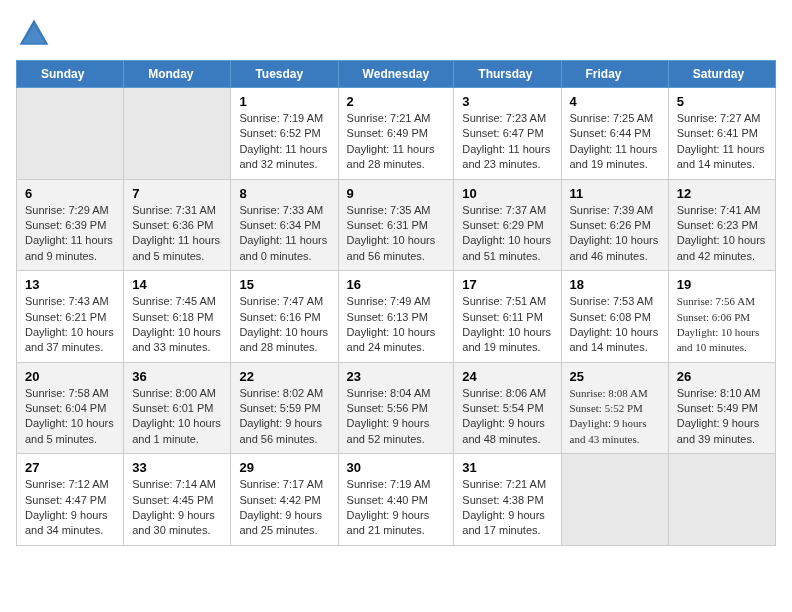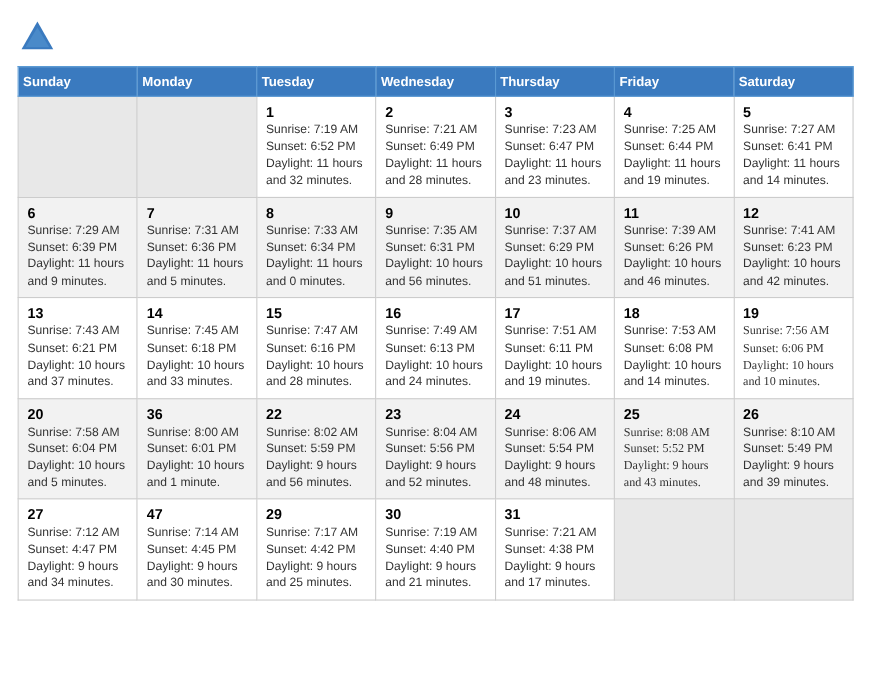--- a/index.html
+++ b/index.html
@@ -50,21 +50,21 @@
     }
     table {
       width: 100%;
       border-collapse: collapse;
       font-size: 11px;
     }
     thead tr th {
       background-color: #3a7abf;
       color: #fff;
       text-align: left;
-      padding: 6px 4px;
+      padding: 6px 24px;
       font-size: 12px;
       font-weight: bold;
       border: 1px solid #5a9ad4;
     }
     tbody tr td {
       border: 1px solid #ccc;
       padding: 6px 8px;
       vertical-align: top;
       width: 107px;
       min-height: 80px;
@@ -235,21 +235,21 @@
         <td><span class="day-number">26</span><span class="day-info" style="white-space: pre-line;">Sunrise: 8:10 AM
 Sunset: 5:49 PM
 Daylight: 9 hours
 and 39 minutes.</span></td>
       </tr>
       <tr>
         <td><span class="day-number">27</span><span class="day-info" style="white-space: pre-line;">Sunrise: 7:12 AM
 Sunset: 4:47 PM
 Daylight: 9 hours
 and 34 minutes.</span></td>
-        <td><span class="day-number">47</span><span class="day-info" style="white-space: pre-line;">Sunrise: 7:14 AM
+        <td><span class="day-number">33</span><span class="day-info" style="white-space: pre-line;">Sunrise: 7:14 AM
 Sunset: 4:45 PM
 Daylight: 9 hours
 and 30 minutes.</span></td>
         <td><span class="day-number">29</span><span class="day-info" style="white-space: pre-line;">Sunrise: 7:17 AM
 Sunset: 4:42 PM
 Daylight: 9 hours
 and 25 minutes.</span></td>
         <td><span class="day-number">30</span><span class="day-info" style="white-space: pre-line;">Sunrise: 7:19 AM
 Sunset: 4:40 PM
 Daylight: 9 hours

